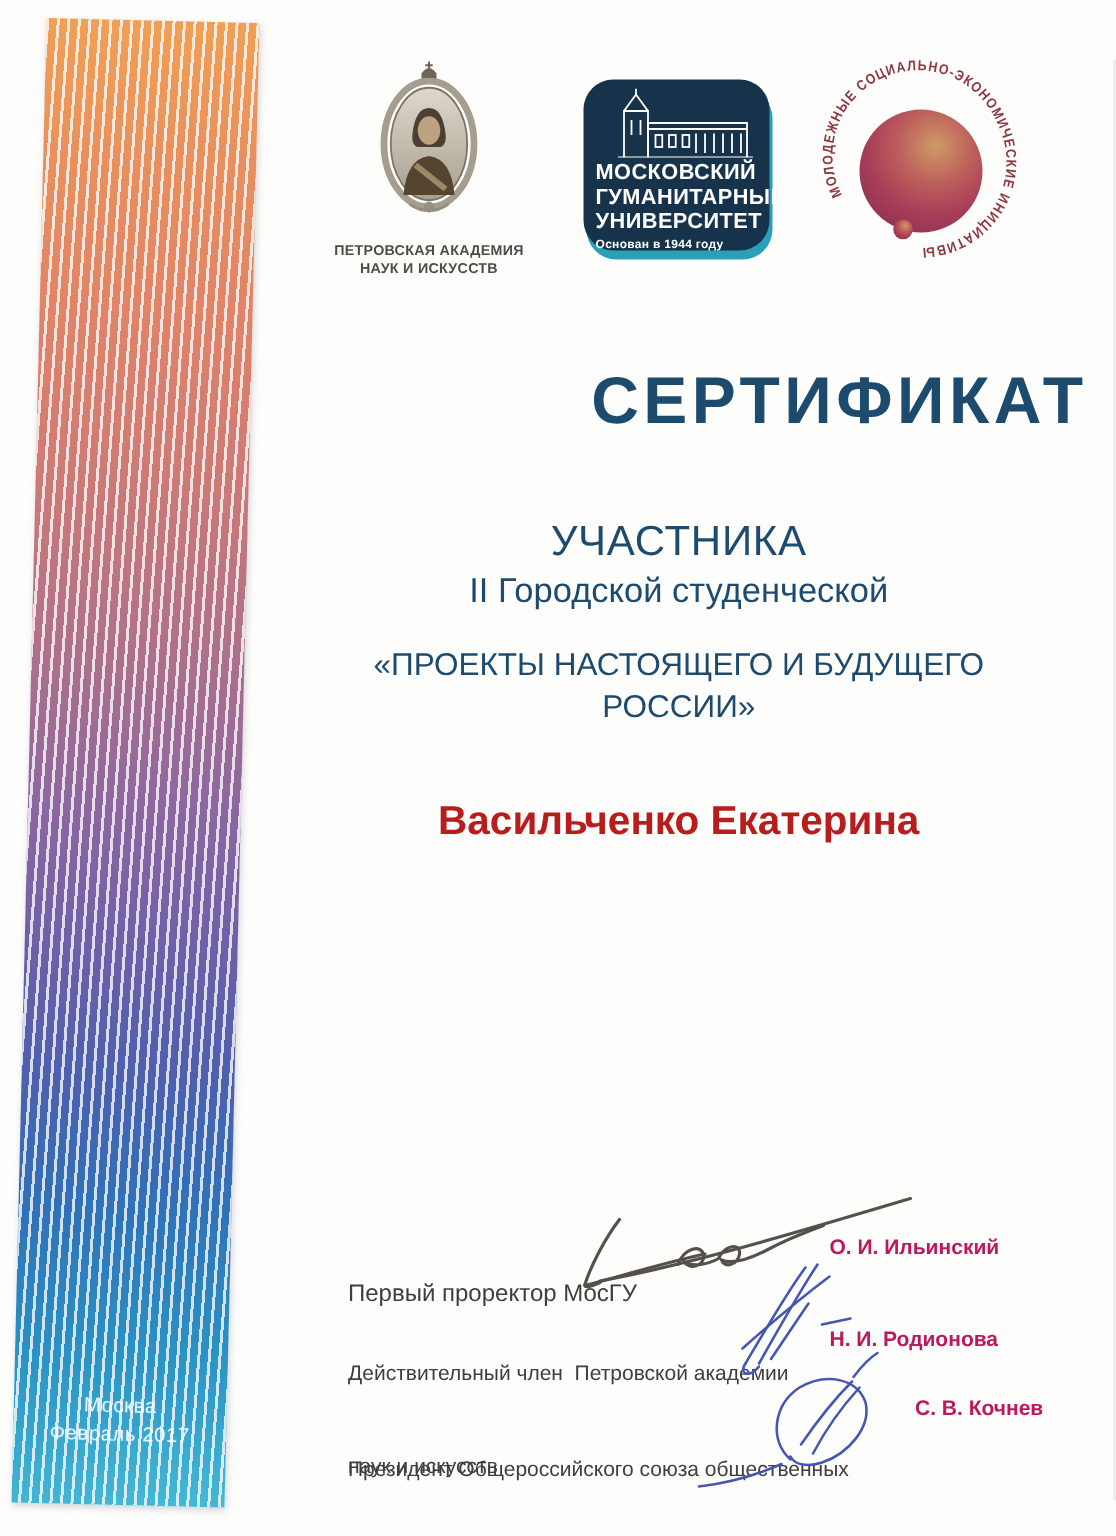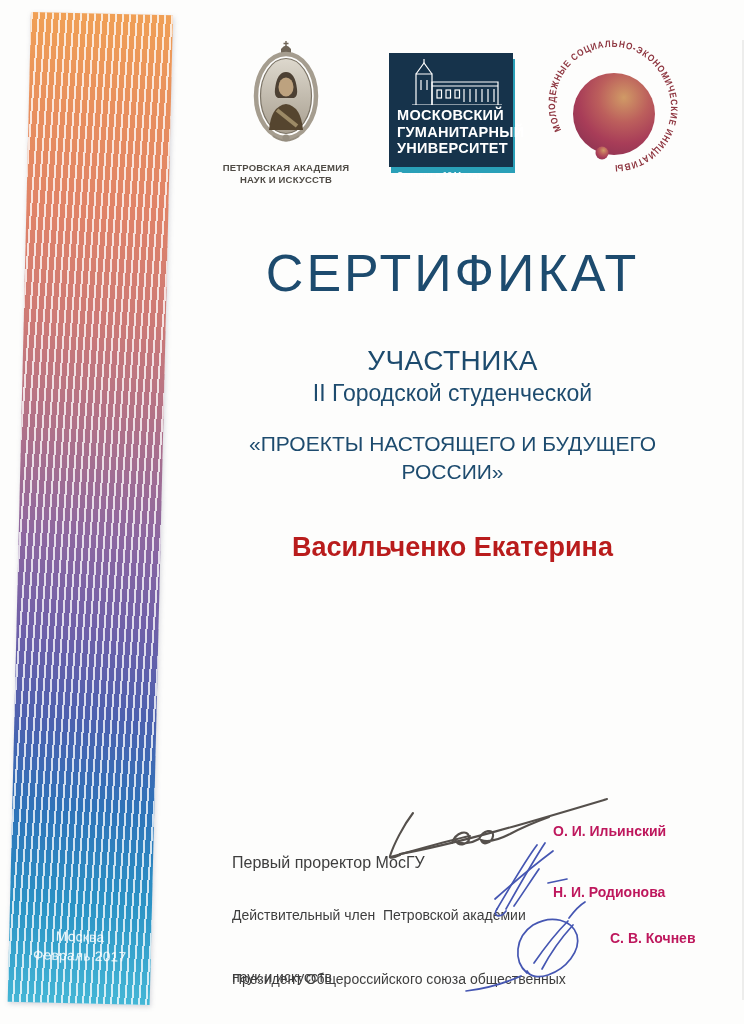--- a/index.html
+++ b/index.html
@@ -27,32 +27,32 @@
   }
 
   
   .petrov{position:absolute;left:210px;top:40px;width:152px;text-align:center;}
   .petrov svg{display:block;margin:0 auto;}
   .petrov-caption{margin-top:20px;font-size:9.5px;font-weight:bold;color:#4f4b45;line-height:12px;letter-spacing:.2px;}
 
   .mgu{
     position:absolute;left:389px;top:53px;width:124px;height:114px;
     background:#16334b;box-shadow:2px 6px 0 0 #2aa0b8;
-    color:#fff;box-sizing:border-box;padding:5px 6px 0 8px;
+    color:#fff;box-sizing:border-box;padding:5px 6px 0 8px;border-radius:20px;
   }
   .mgu-building{display:block;margin:1px auto 2px auto;}
   .mgu-name{font-size:14.5px;font-weight:bold;line-height:16.5px;letter-spacing:.3px;}
-  .mgu-founded{font-size:8px;font-weight:bold;margin-top:13px;letter-spacing:.2px;}
+  .mgu-founded{font-size:8px;font-weight:bold;margin-top:1px;letter-spacing:.2px;}
 
   .msei{position:absolute;left:548px;top:36px;}
   .msei text{font-family:"Liberation Sans","DejaVu Sans",sans-serif;font-size:9.5px;font-weight:bold;fill:#8e3640;letter-spacing:1px;}
 
   
   .content{position:absolute;left:180px;width:545px;top:0;height:100%;text-align:center;color:#1d4b6e;}
-  .cert-title{position:absolute;top:243px;width:100%;font-size:52px;font-weight:400;letter-spacing:3px;}
+  .cert-title{position:absolute;top:243px;width:100%;font-size:44px;font-weight:700;letter-spacing:3px;text-align:right;}
   .cert-subtitle{position:absolute;top:345px;width:100%;font-size:28px;letter-spacing:.5px;}
   .ev1{position:absolute;top:380px;width:100%;font-size:23px;}
   .ev2{position:absolute;top:406px;width:100%;font-size:20px;}
   .ev3{position:absolute;top:432px;width:100%;font-size:21px;}
   .ev4{position:absolute;top:460px;width:100%;font-size:21px;}
   .recipient{position:absolute;top:532px;width:100%;font-size:27px;font-weight:bold;color:#b91c1c;}
 
   
   .sig-role{position:absolute;color:#3e3e3e;white-space:pre-wrap;}
   .sig-name{position:absolute;color:#be185d;font-weight:bold;font-size:14px;}

